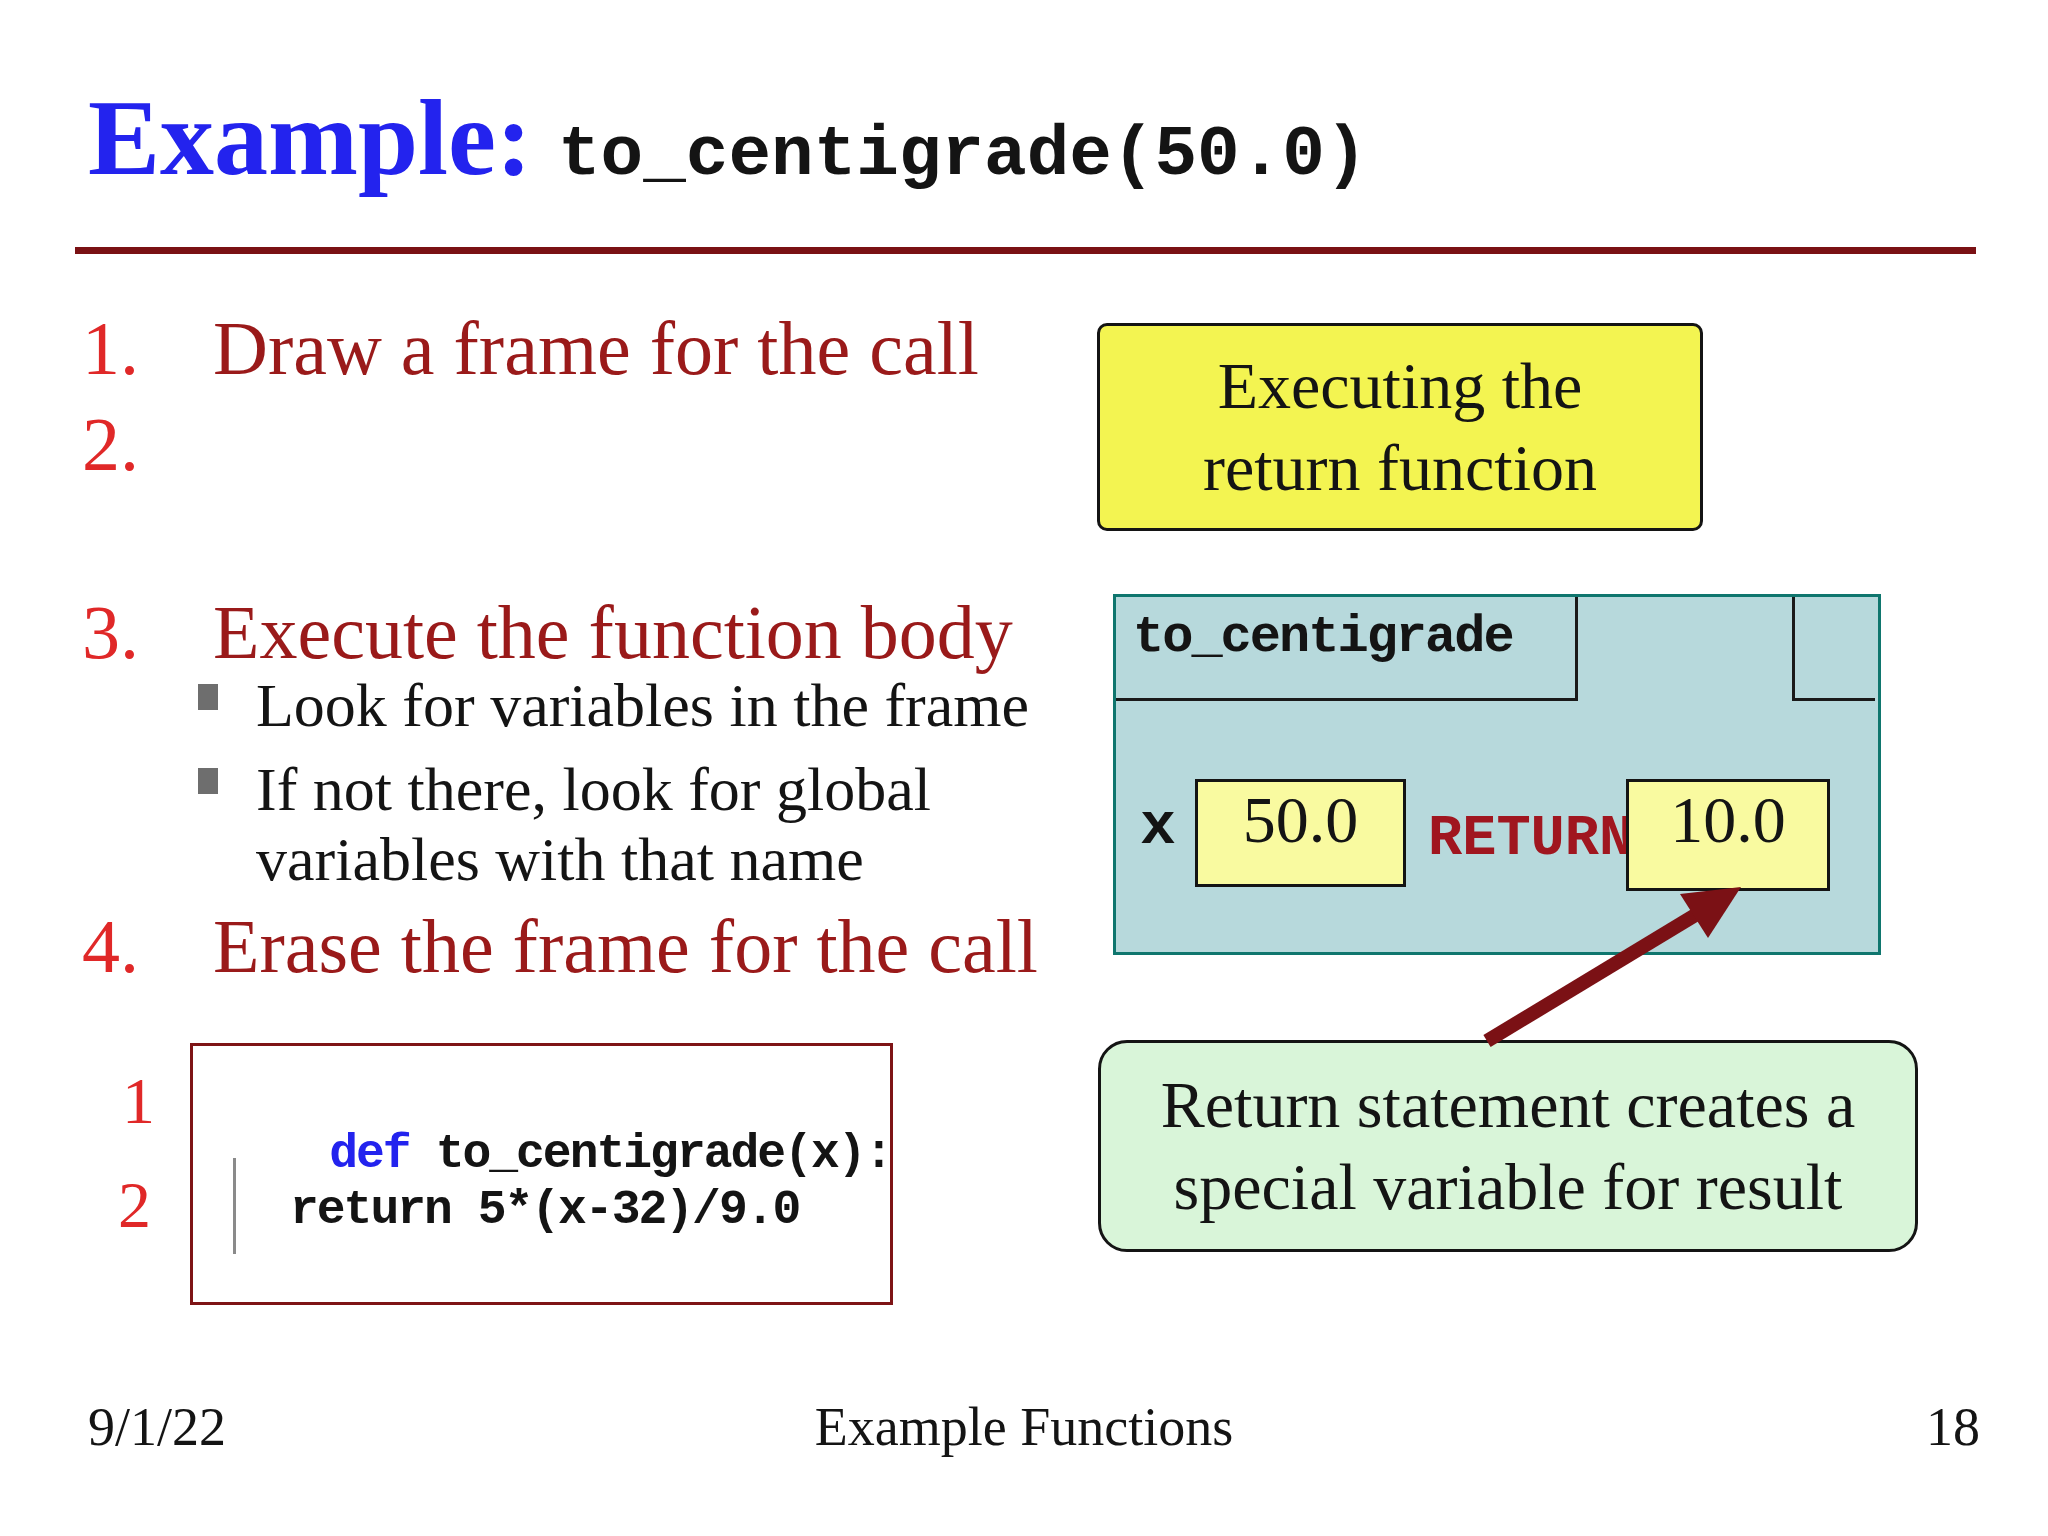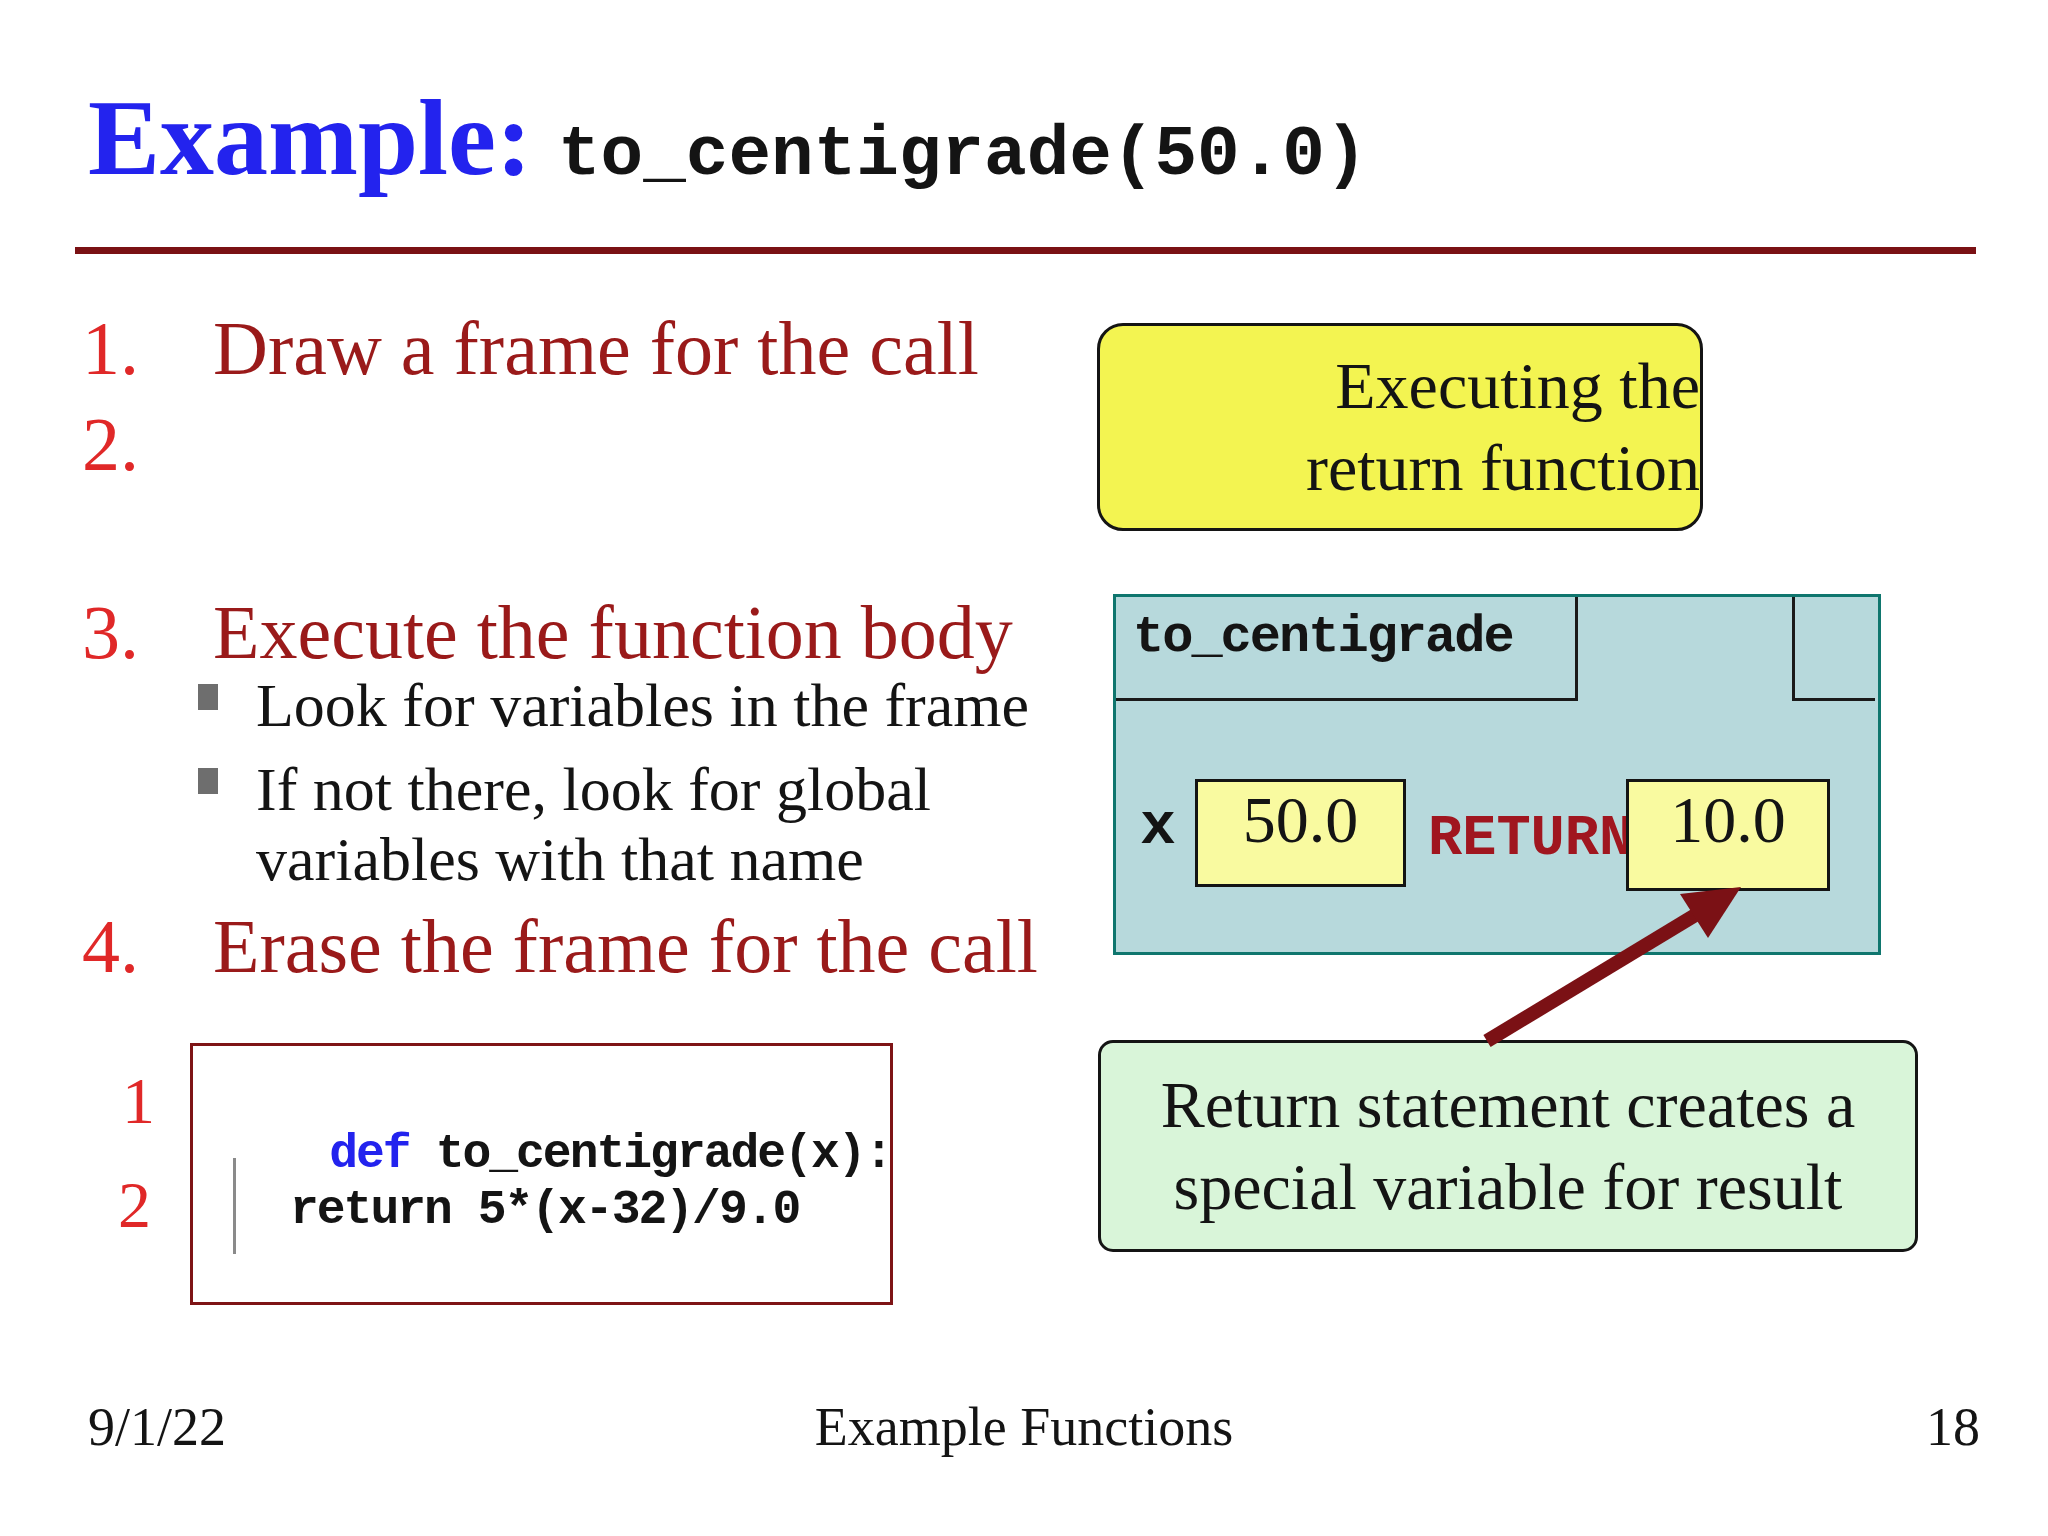--- a/index.html
+++ b/index.html
@@ -34,23 +34,23 @@
   .lineno{position:absolute;font-size:66px;color:var(--number-red);line-height:1;}
   .codeline{position:absolute;white-space:pre;font-weight:bold;font-size:48px;letter-spacing:-2px;line-height:1;}
   .kw{color:var(--title-blue);}
   .coderest{margin-left:26px;}
   .indent-guide{position:absolute;left:233px;top:1158px;width:3px;height:96px;background:#8a8a8a;}
 
   
   .callout{position:absolute;display:flex;flex-direction:column;justify-content:center;
            align-items:center;text-align:center;font-size:66px;line-height:82px;color:var(--ink);}
   .callout-yellow{left:1097px;top:323px;width:600px;height:202px;background:var(--yellow-note);
-           border:3px solid var(--ink);border-radius:26px;align-items:flex-end;}
+           border:3px solid var(--ink);border-radius:10px;}
   .callout-green{left:1098px;top:1040px;width:814px;height:206px;background:var(--green-note);
-           border:3px solid var(--ink);border-radius:15px;}
+           border:3px solid var(--ink);border-radius:29px;}
 
   
   .frame{position:absolute;left:1113px;top:594px;width:762px;height:355px;
          background:var(--frame-blue);border:3px solid #0f766e;}
   .tab-vline{position:absolute;left:459px;top:0;width:3px;height:101px;background:#1a1a1a;}
   .tab-hline{position:absolute;left:0;top:101px;width:462px;height:3px;background:#1a1a1a;}
   .minibox{position:absolute;left:676px;top:0;width:80px;height:101px;
            border-left:3px solid #1a1a1a;border-bottom:3px solid #1a1a1a;}
   .tab-label{position:absolute;left:17px;top:12px;font-weight:bold;font-size:52px;
              letter-spacing:-2px;color:var(--ink);line-height:1.1;}

